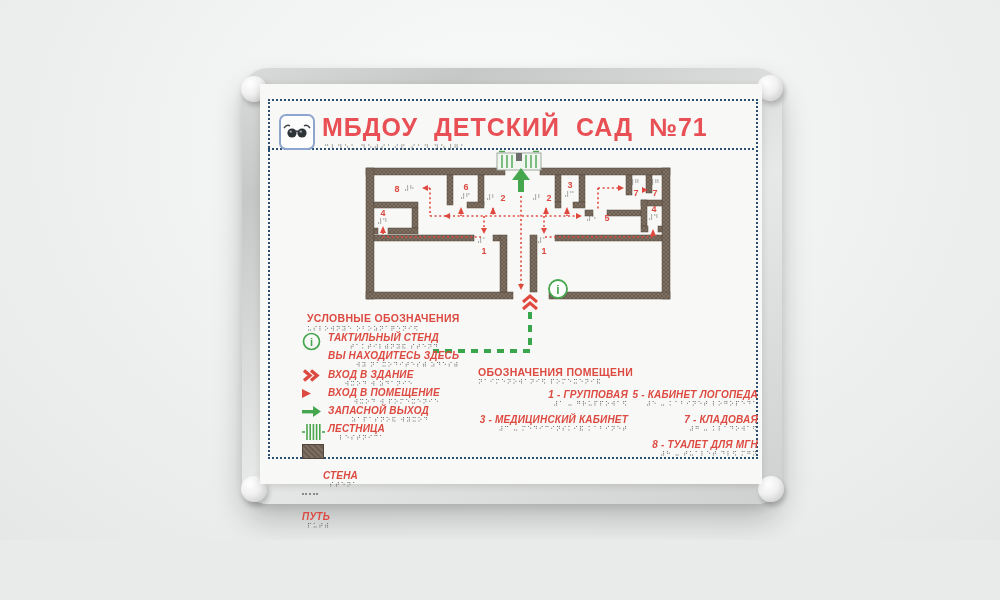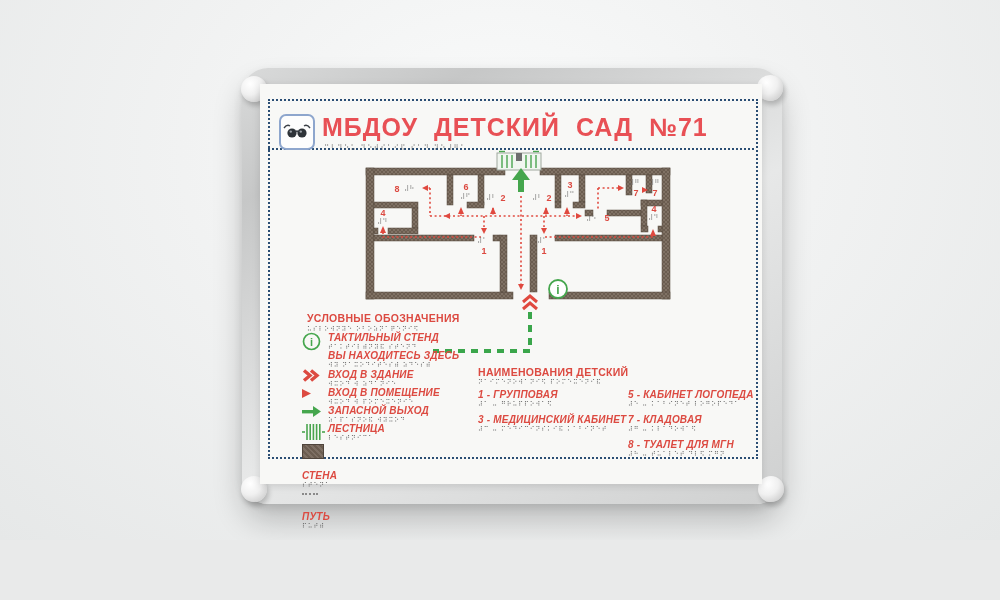--- a/index.html
+++ b/index.html
@@ -1,18 +1,18 @@
 <!DOCTYPE html>
 <html><head>
 <meta charset="utf-8">
 <style>
   html,body{margin:0;padding:0;background:#e9eaea;}
   #stage{position:relative;width:1000px;height:540px;overflow:hidden;
     background:radial-gradient(ellipse at 50% 28%, #fafbfb 0%, #f1f2f2 45%, #e6e8e8 100%);
-    font-family:"Liberation Sans", sans-serif;}
+    font-family:"Liberation Sans", sans-serif;text-align:right;}
   .abs{position:absolute;}
   
   #plate{left:242px;top:68px;width:540px;height:436px;border-radius:26px;
     background:linear-gradient(150deg,#d9dada 0%,#c6c7c7 18%,#e7e8e8 55%,#cfd0d0 100%);
     box-shadow:0 18px 30px rgba(0,0,0,.20), 0 4px 10px rgba(0,0,0,.10);}
   .standoff{width:26px;height:26px;border-radius:50%;
     background:radial-gradient(circle at 35% 30%, #ffffff 0%, #f0f0f0 45%, #d6d6d6 75%, #c7c7c7 100%);
     box-shadow:2px 4px 5px rgba(0,0,0,.20);}
   
   #panel{left:260px;top:84px;width:502px;height:400px;background:#f8f8f6;
@@ -295,21 +295,21 @@
         </div>
       <span class="iconslot" style="width:22px;flex-basis:22px;">
         <span class="path-dashes"></span>
       </span>
       <div>
           <div class="llabel">ПУТЬ</div>
            <div class="lbraille">⠏⠥⠞⠾</div>
         </div>
     </div>
 
-    <div class="abs sec-title" style="left:218px;top:282px;">НАИМЕНОВАНИЯ ДЕТСКИЙ</div>
+    <div class="abs sec-title" style="left:218px;top:282px;">ОБОЗНАЧЕНИЯ ПОМЕЩЕНИ</div>
     <div class="abs lbraille" style="left:218px;top:294px;">⠝⠁⠊⠍⠑⠝⠕⠺⠁⠝⠊⠫ ⠏⠕⠍⠑⠭⠑⠝⠊⠯</div>
 
     <div class="abs" style="left:218px;top:305px;width:150px;">
       <div class="room-item">
         <div class="llabel">1 - ГРУППОВАЯ</div>
           <div class="lbraille">⠼⠁ ⠤ ⠛⠗⠥⠏⠏⠕⠺⠁⠫</div>
         </div>
       <div class="room-item">
         <div class="llabel">3 - МЕДИЦИНСКИЙ КАБИНЕТ</div>
           <div class="lbraille">⠼⠉ ⠤ ⠍⠑⠙⠊⠉⠊⠝⠎⠅⠊⠯ ⠅⠁⠃⠊⠝⠑⠞</div>

